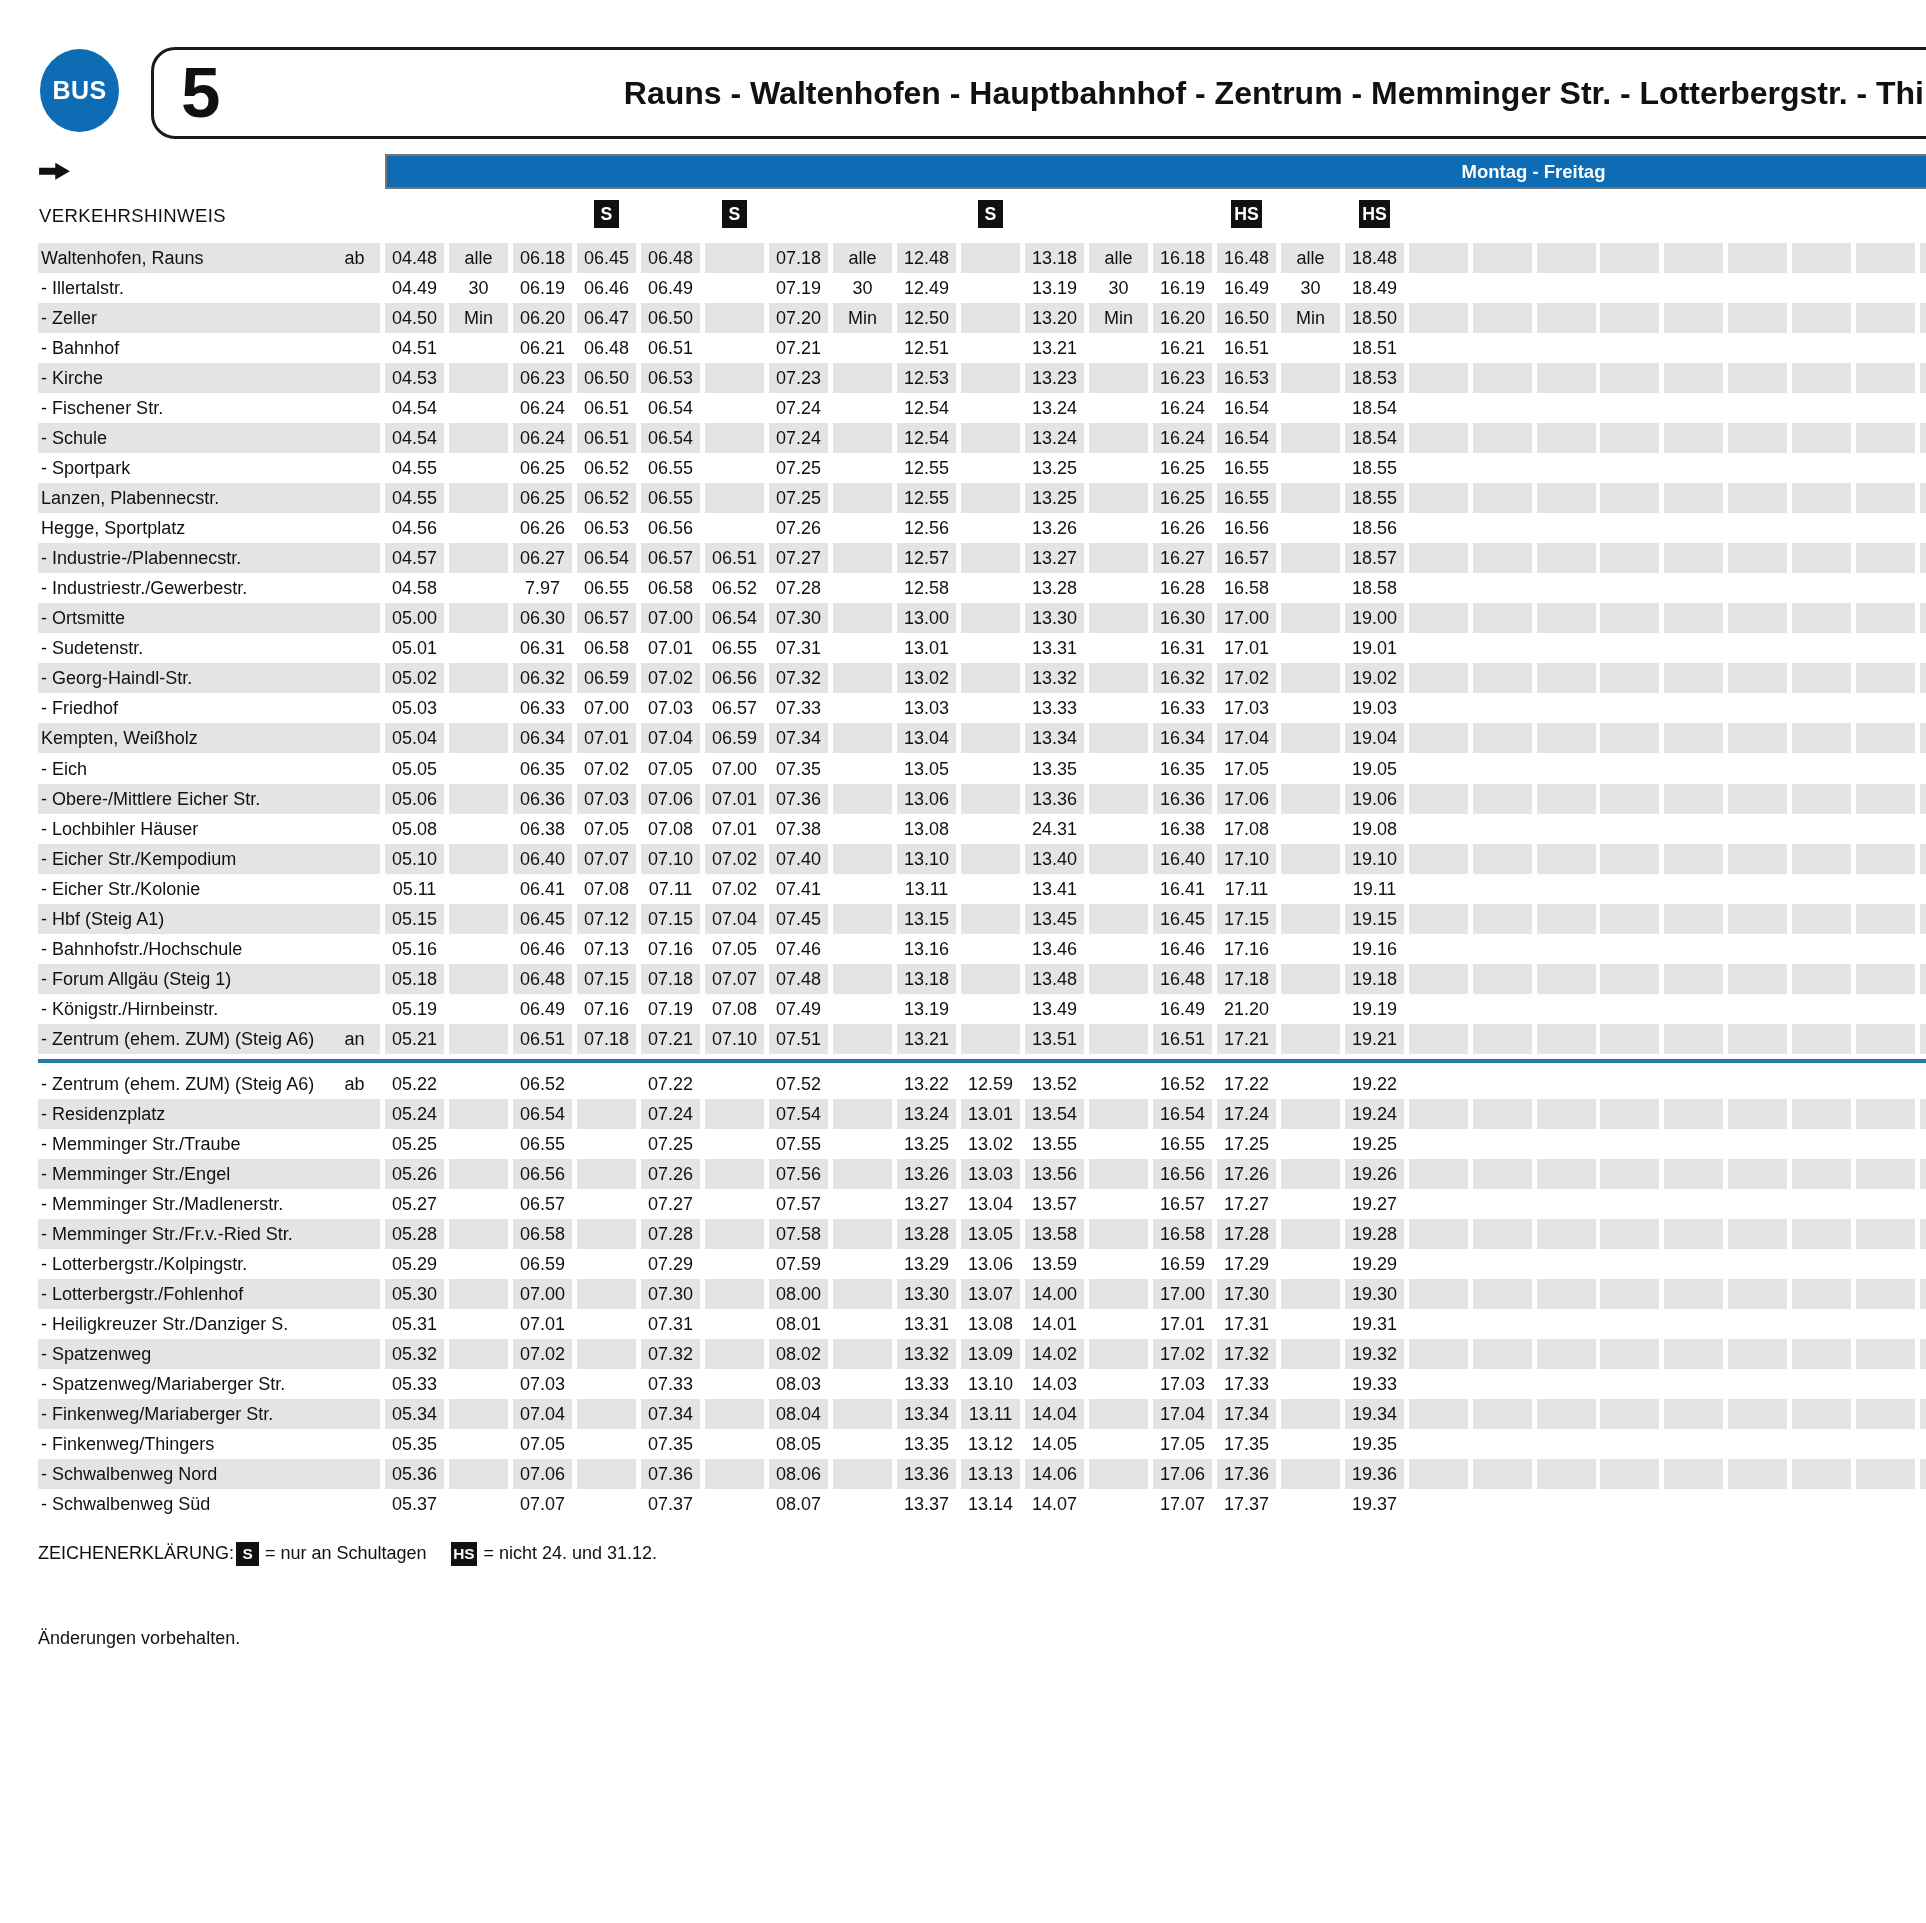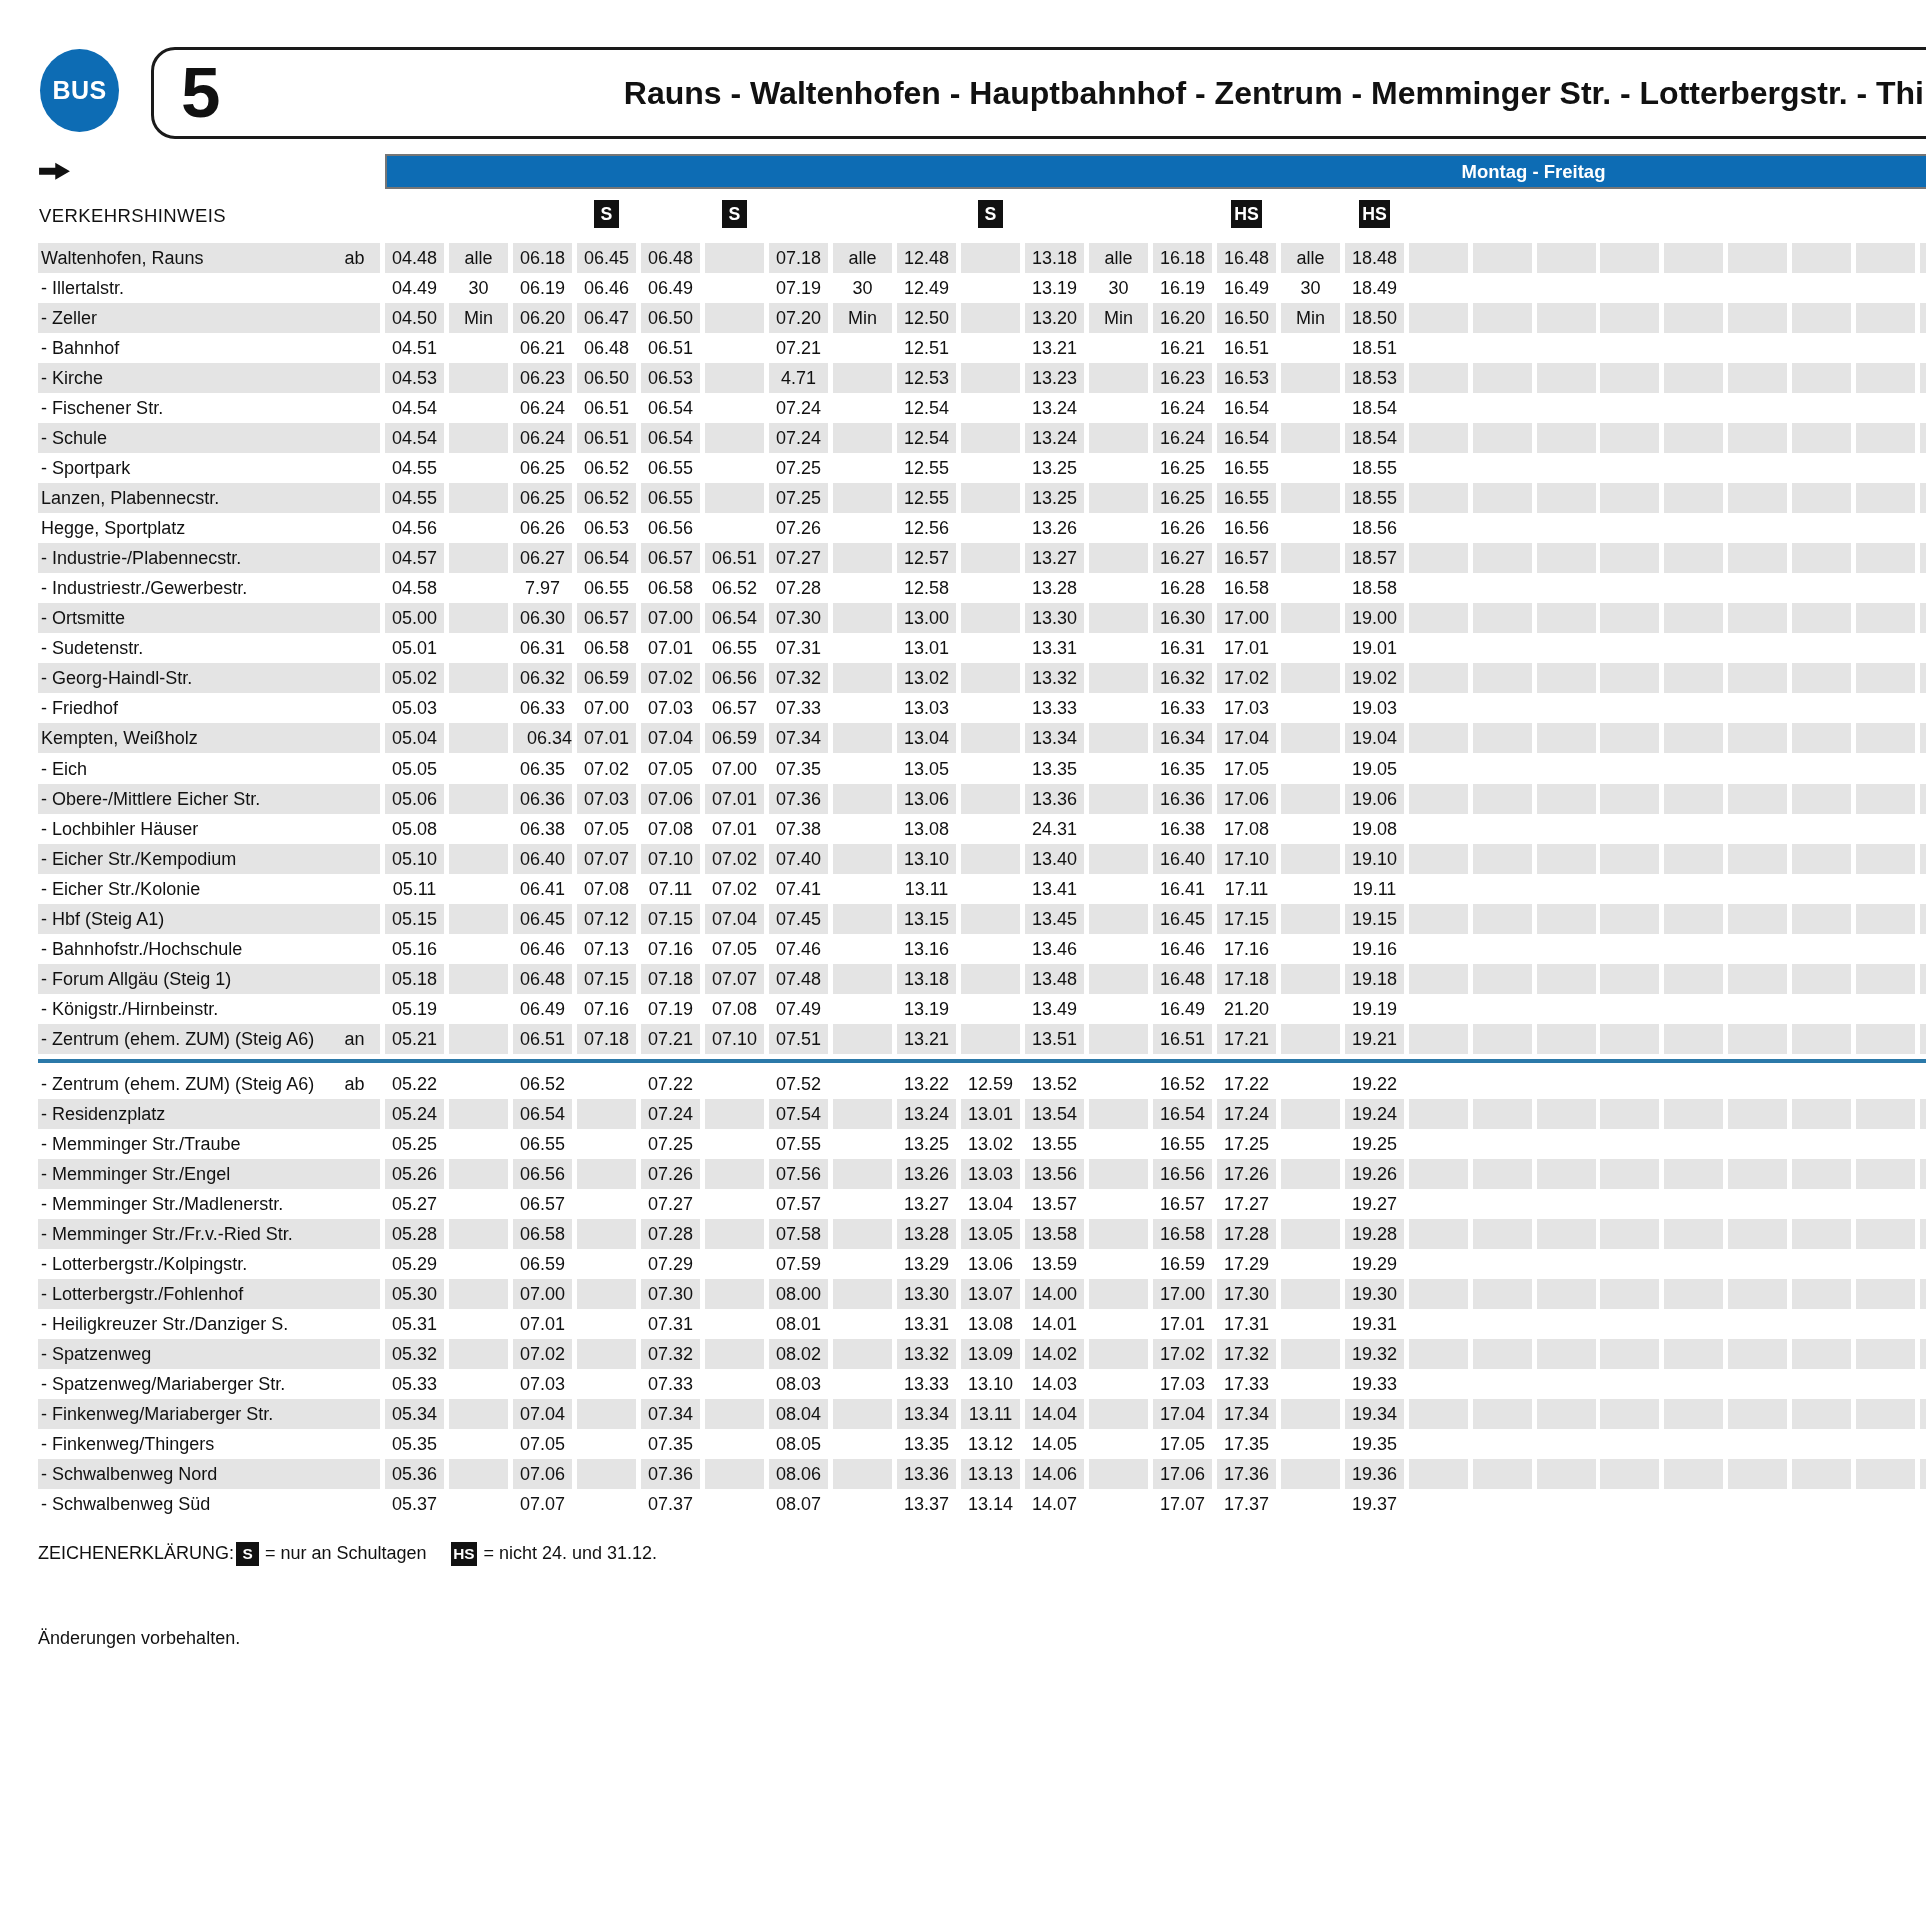--- a/index.html
+++ b/index.html
@@ -226,21 +226,21 @@
         <div class="cell" style="left: 1882px; width: 59px;"></div>
       </div>
       <div class="row" style="top: 363px;">
         <div class="name-cell gray"><span class="nm">- Kirche</span></div>
         <div class="cell gray" style="left: 347px; width: 59px;">04.53</div>
         <div class="cell gray" style="left: 411px; width: 59px;"></div>
         <div class="cell gray" style="left: 475px; width: 59px;">06.23</div>
         <div class="cell gray" style="left: 539px; width: 59px;">06.50</div>
         <div class="cell gray" style="left: 603px; width: 59px;">06.53</div>
         <div class="cell gray" style="left: 667px; width: 59px;"></div>
-        <div class="cell gray" style="left: 731px; width: 59px;">4.71</div>
+        <div class="cell gray" style="left: 731px; width: 59px;">07.23</div>
         <div class="cell gray" style="left: 795px; width: 59px;"></div>
         <div class="cell gray" style="left: 859px; width: 59px;">12.53</div>
         <div class="cell gray" style="left: 923px; width: 59px;"></div>
         <div class="cell gray" style="left: 987px; width: 59px;">13.23</div>
         <div class="cell gray" style="left: 1051px; width: 59px;"></div>
         <div class="cell gray" style="left: 1115px; width: 59px;">16.23</div>
         <div class="cell gray" style="left: 1179px; width: 59px;">16.53</div>
         <div class="cell gray" style="left: 1243px; width: 59px;"></div>
         <div class="cell gray" style="left: 1307px; width: 59px;">18.53</div>
         <div class="cell gray" style="left: 1371px; width: 59px;"></div>
@@ -558,21 +558,21 @@
         <div class="cell" style="left: 1626px; width: 59px;"></div>
         <div class="cell" style="left: 1690px; width: 59px;"></div>
         <div class="cell" style="left: 1754px; width: 59px;"></div>
         <div class="cell" style="left: 1818px; width: 59px;"></div>
         <div class="cell" style="left: 1882px; width: 59px;"></div>
       </div>
       <div class="row" style="top: 723px;">
         <div class="name-cell gray"><span class="nm">Kempten, Weißholz</span></div>
         <div class="cell gray" style="left: 347px; width: 59px;">05.04</div>
         <div class="cell gray" style="left: 411px; width: 59px;"></div>
-        <div class="cell gray" style="left: 475px; width: 59px; text-align: right;">06.34</div>
+        <div class="cell gray" style="left: 475px; width: 59px;">06.34</div>
         <div class="cell gray" style="left: 539px; width: 59px;">07.01</div>
         <div class="cell gray" style="left: 603px; width: 59px;">07.04</div>
         <div class="cell gray" style="left: 667px; width: 59px;">06.59</div>
         <div class="cell gray" style="left: 731px; width: 59px;">07.34</div>
         <div class="cell gray" style="left: 795px; width: 59px;"></div>
         <div class="cell gray" style="left: 859px; width: 59px;">13.04</div>
         <div class="cell gray" style="left: 923px; width: 59px;"></div>
         <div class="cell gray" style="left: 987px; width: 59px;">13.34</div>
         <div class="cell gray" style="left: 1051px; width: 59px;"></div>
         <div class="cell gray" style="left: 1115px; width: 59px;">16.34</div>

